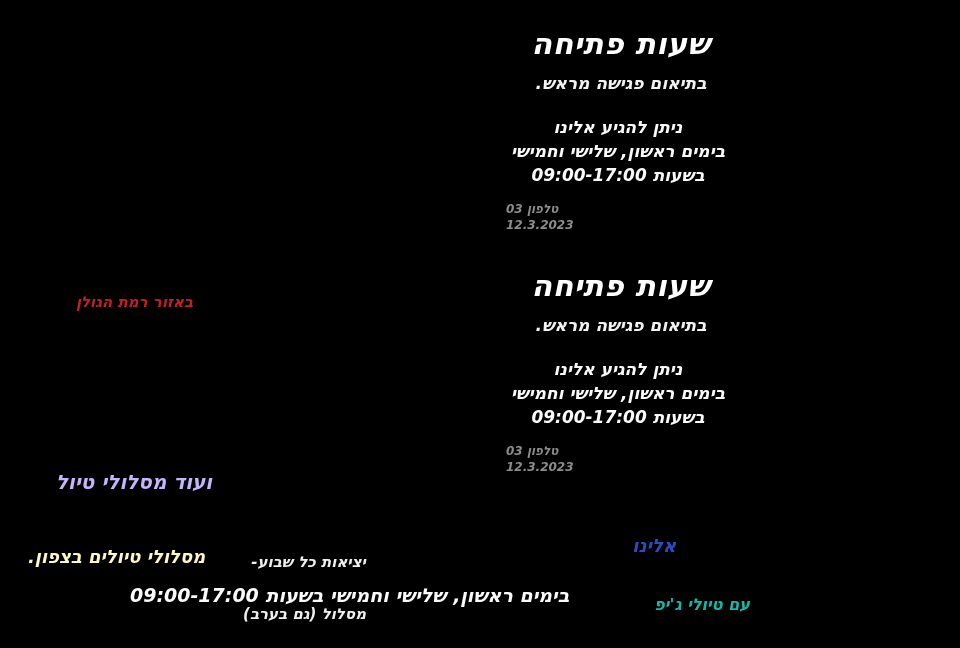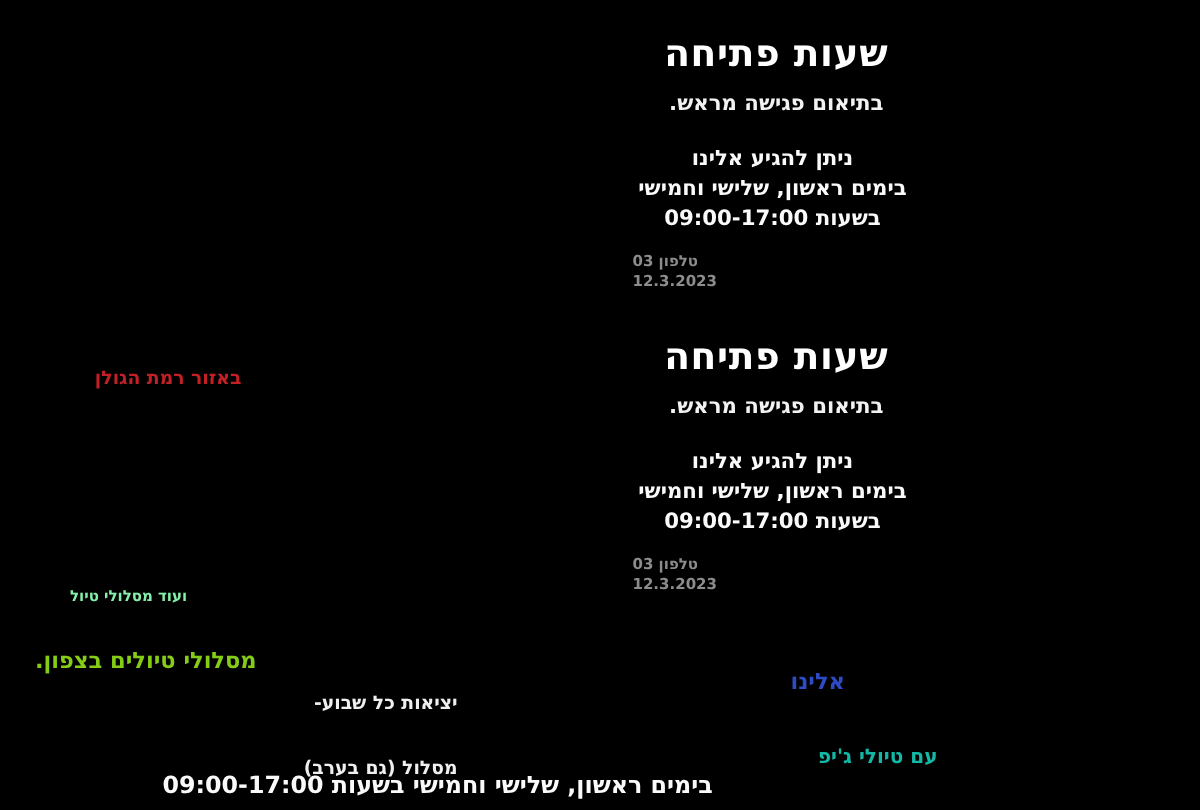--- a/index.html
+++ b/index.html
@@ -2,21 +2,21 @@
 <html lang="he"><head>
 <meta charset="utf-8">
 <style>
   html,body{margin:0;padding:0;}
   body{
     width:960px;height:648px;
     background:#000000;
     font-family:"DejaVu Sans", sans-serif;
     overflow:hidden;
   }
-  .canvas{position:relative;width:780px;height:648px;background:#000000;}
+  .canvas{position:relative;width:780px;height:648px;background:#000000;font-style:italic;}
 
   
   .info-card{
     position:absolute;
     width:230px;
     direction:rtl;
     text-align:center;
     color:#ffffff;
   }
   .info-card.card-1{top:26px;right:44px;}
@@ -40,41 +40,41 @@
   .red-block{
     position:absolute;top:293px;left:22px;width:225px;
     direction:rtl;text-align:center;color:#c32026;
   }
   .red-title{font-size:27px;font-weight:bold;margin:0 0 6px 0;white-space:nowrap;}
   .red-subtitle{font-size:15px;font-weight:bold;margin:0;white-space:nowrap;}
 
   
   .note-mid-left{
     position:absolute;top:470px;left:56px;
-    direction:rtl;color:#86efac;font-size:12px;font-weight:bold;white-space:nowrap;
+    direction:rtl;color:#c4b5fd;font-size:20px;font-weight:bold;white-space:nowrap;
   }
   .note-bottom-left{
-    position:absolute;top:518px;left:28px;
-    direction:rtl;color:#84cc16;font-size:18px;font-weight:bold;white-space:nowrap;
+    position:absolute;top:546px;left:28px;
+    direction:rtl;color:#fef9c3;font-size:18px;font-weight:bold;white-space:nowrap;
   }
   .note-center{
     position:absolute;top:522px;right:414px;
     direction:rtl;text-align:right;color:#efefef;
     font-size:15px;font-weight:bold;line-height:24px;
   }
   .note-center .ln{display:block;white-space:nowrap;margin-top:28px;}
 
   .watch-link{
     position:absolute;top:535px;right:104px;
     direction:rtl;color:#2e4bc6;font-size:18px;font-weight:bold;
     cursor:pointer;white-space:nowrap;text-decoration:none;
   }
 
   .bottom-line{
-    position:absolute;top:617px;left:130px;
+    position:absolute;top:584px;left:130px;
     direction:rtl;color:#fafafa;font-size:19px;font-weight:bold;white-space:nowrap;
   }
   .bottom-right{
     position:absolute;top:595px;right:30px;
     direction:rtl;color:#14b8a6;font-size:16px;font-weight:bold;white-space:nowrap;
   }
 </style>
 </head>
 <body>
 

